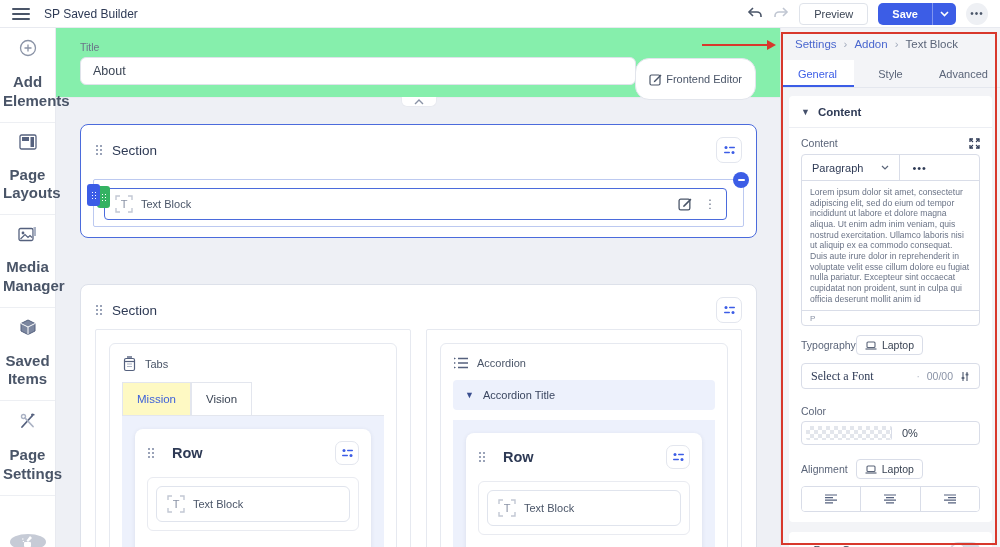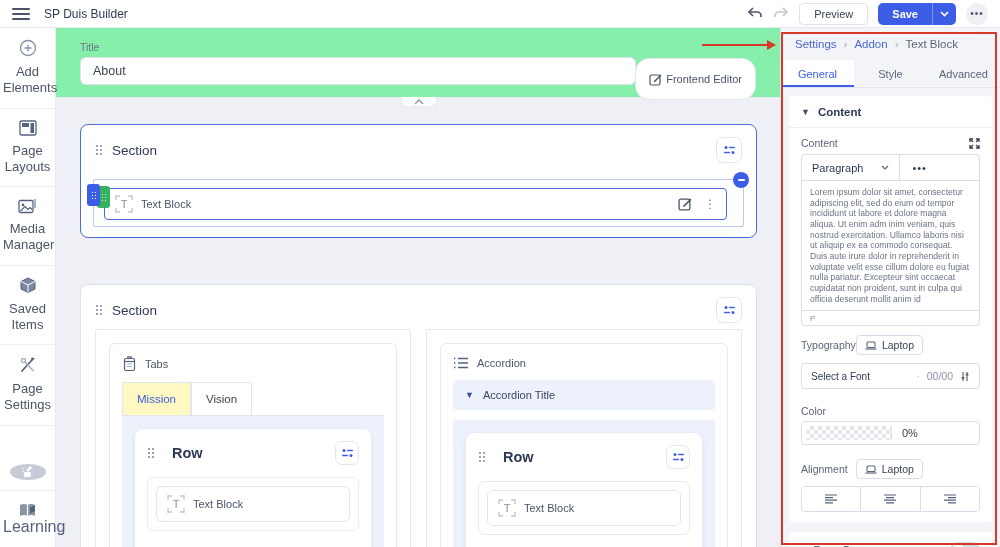--- a/index.html
+++ b/index.html
@@ -15,21 +15,21 @@
   .icon-btn { background:none; border:none; cursor:pointer; display:flex; align-items:center; }
   .btn-preview { height:22px; padding:0 14px; background:#fff; border:1px solid #dfe3ea; border-radius:4px; font-size:11px; color:#3a4454; cursor:pointer; }
   .btn-save-wrap { display:flex; height:22px; border-radius:5px; overflow:hidden; }
   .btn-save { background:#3c5de6; color:#fff; border:none; font-size:11px; font-weight:bold; padding:0 14px; cursor:pointer; }
   .btn-save-caret { background:#3c5de6; border:none; border-left:1px solid rgba(255,255,255,.35); width:24px; cursor:pointer; display:flex; align-items:center; justify-content:center; }
   .btn-more { width:22px; height:22px; border-radius:50%; background:#eef0f4; border:none; color:#4a5568; font-size:10px; letter-spacing:1px; cursor:pointer; line-height:1; }
 
   
   .sidebar { position:absolute; left:0; top:28px; width:56px; height:519px; background:#fff; border-right:1px solid #e8eaf0; z-index:20; display:flex; flex-direction:column; }
   .side-item { border-bottom:1px solid #edeff3; padding:11px 3px; text-align:center; cursor:pointer; color:#55617e; }
-  .side-item .lbl { display:block; margin-top:7px; font-size:13px; line-height:1.25; color:#4a5568; }
+  .side-item .lbl { display:block; margin-top:16px; font-size:15px; line-height:1.25; color:#4a5568;font-weight:bold; }
   .side-spacer { flex:0 0 28px; }
   .avatar-circle { width:36px; height:36px; border-radius:50%; background:#c6cbd6; margin:10px auto; display:flex; align-items:center; justify-content:center; cursor:pointer; }
   .side-bottom { margin-top:auto; border-top:1px solid #edeff3; padding:12px 3px 14px; text-align:center; cursor:pointer; color:#55617e; }
 
   
   .main-header { position:absolute; left:56px; top:28px; width:724px; height:70px; background:#86efac; border-bottom:1px solid #e8eaf0; z-index:5; }
   .title-label { position:absolute; left:24px; top:13px; font-size:10.5px; color:#6b7489; }
   .title-input { position:absolute; left:24px; top:29px; width:556px; height:28px; border:1px solid #dfe3ea; border-radius:6px; font-size:12.5px; color:#3a4454; padding:0 12px; font-family:"Liberation Sans",sans-serif; }
   .btn-frontend { position:absolute; right:24px; top:30px; height:42px; padding:0 13px; background:#fff; border:1px solid #e2e5ec; border-radius:14px; font-size:11px; color:#4a5568; display:flex; align-items:center; gap:4px; cursor:pointer; }
   .collapse-notch { position:absolute; left:345px; top:69px; width:36px; height:10px; background:#fff; border:1px solid #e8eaf0; border-top:none; border-radius:0 0 6px 6px; display:flex; align-items:center; justify-content:center; cursor:pointer; }
@@ -93,21 +93,21 @@
   .field-label { font-size:10.5px; color:#5b6579; }
   .editor { border:1px solid #d9dde8; border-radius:4px; background:#fff; }
   .editor-toolbar { display:flex; align-items:stretch; border-bottom:1px solid #d9dde8; height:26px; }
   .para-dd { display:flex; align-items:center; gap:18px; padding:0 10px; font-size:11px; color:#2e3a55; cursor:pointer; border-right:1px solid #d9dde8; }
   .more-dots { display:flex; align-items:center; padding:0 12px; font-size:11px; color:#2e3a55; letter-spacing:1px; cursor:pointer; }
   .editor-text { padding:6px 8px; font-size:8.6px; line-height:1.24; color:#6a7386; cursor:text; }
   .editor-status { border-top:1px solid #d9dde8; height:15px; display:flex; align-items:center; padding:0 8px; font-size:8px; color:#8a93a6; }
   .chip { display:flex; align-items:center; gap:5px; border:1px solid #d9dde8; border-radius:4px; height:20px; padding:0 8px; font-size:10.5px; color:#3a4454; cursor:pointer; background:#fff; }
   .typo-row { display:flex; align-items:center; margin-top:9px; }
   .font-row { margin-top:8px; border:1px solid #d9dde8; border-radius:4px; height:26px; display:flex; align-items:center; padding:0 9px; background:#fff; cursor:pointer; }
-  .font-name { font-size:10px; color:#2e3a55; }
+  .font-name { font-size:12px; color:#2e3a55;font-family:Liberation Serif, serif; }
   .font-right { margin-left:auto; display:flex; align-items:center; gap:7px; }
   .font-sep { color:#b2b9c7; font-size:10px; }
   .font-size-val { font-size:10.5px; color:#8a93a6; }
   .color-label { margin-top:16px; font-size:10.5px; color:#5b6579; }
   .color-row { margin-top:4px; border:1px solid #d9dde8; border-radius:4px; height:24px; display:flex; background:#fff; overflow:hidden; }
   .swatch { width:86px; border-right:1px solid #d9dde8; margin:4px 0 4px 4px; border-radius:2px; cursor:pointer;
     background-image:linear-gradient(45deg,#e3e6ec 25%,transparent 25%,transparent 75%,#e3e6ec 75%),linear-gradient(45deg,#e3e6ec 25%,transparent 25%,transparent 75%,#e3e6ec 75%);
     background-size:8px 8px; background-position:0 0,4px 4px; }
   .color-val { flex:1; display:flex; align-items:center; padding-left:10px; font-size:11px; color:#3a4454; cursor:text; }
   .align-row { display:flex; align-items:center; gap:8px; margin-top:14px; }
@@ -129,21 +129,21 @@
 <body>
 
 <div class="page">
 
   <div class="topbar">
     <div class="hamburger">
         <span></span>
         <span></span>
         <span></span>
       </div>
-    <div class="app-title">SP Duis Builder</div>
+    <div class="app-title">SP Saved Builder</div>
     <div class="topbar-right">
       <button class="icon-btn" title="Undo">
         <svg width="16" height="13" viewBox="0 0 16 13">
             <path d="M6 1 L2 5 L6 9" fill="none" stroke="#4a5568" stroke-width="1.6"></path>
             <path d="M2 5 H10 a4 4 0 0 1 4 4 v1" fill="none" stroke="#4a5568" stroke-width="1.6"></path>
           </svg>
       </button>
       <button class="icon-btn" title="Redo">
         <svg width="16" height="13" viewBox="0 0 16 13">
             <path d="M10 1 L14 5 L10 9" fill="none" stroke="#c0c6d2" stroke-width="1.6"></path>

